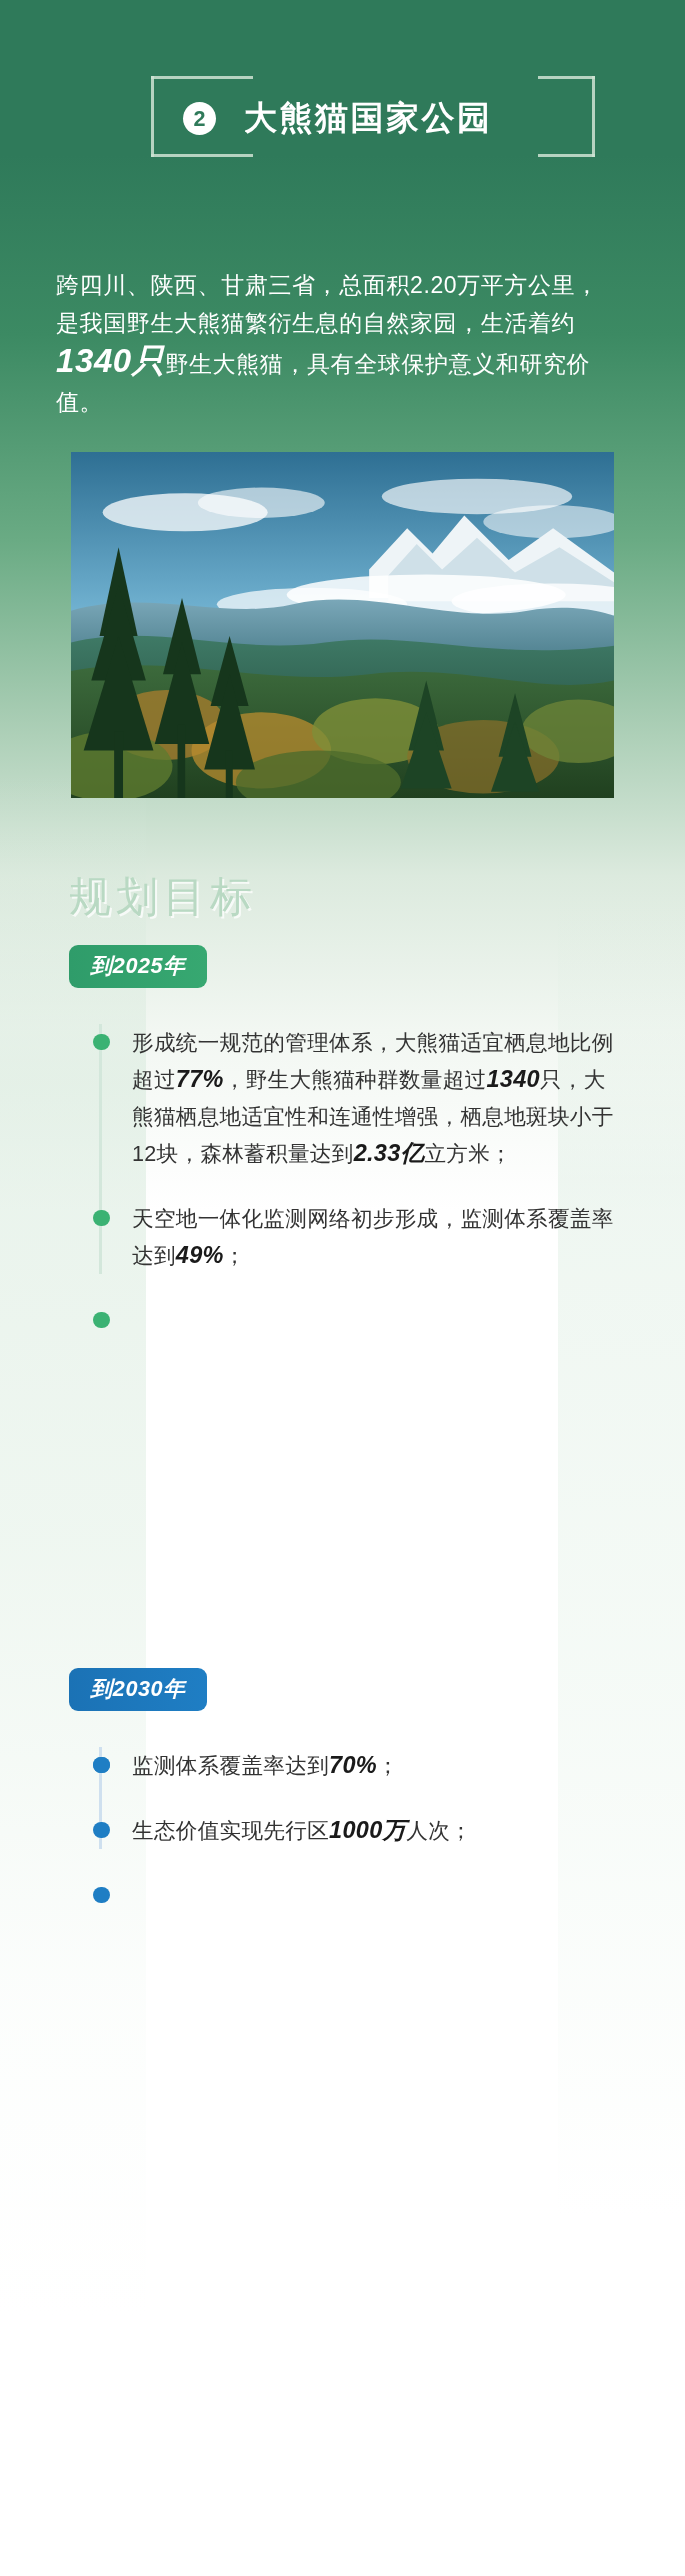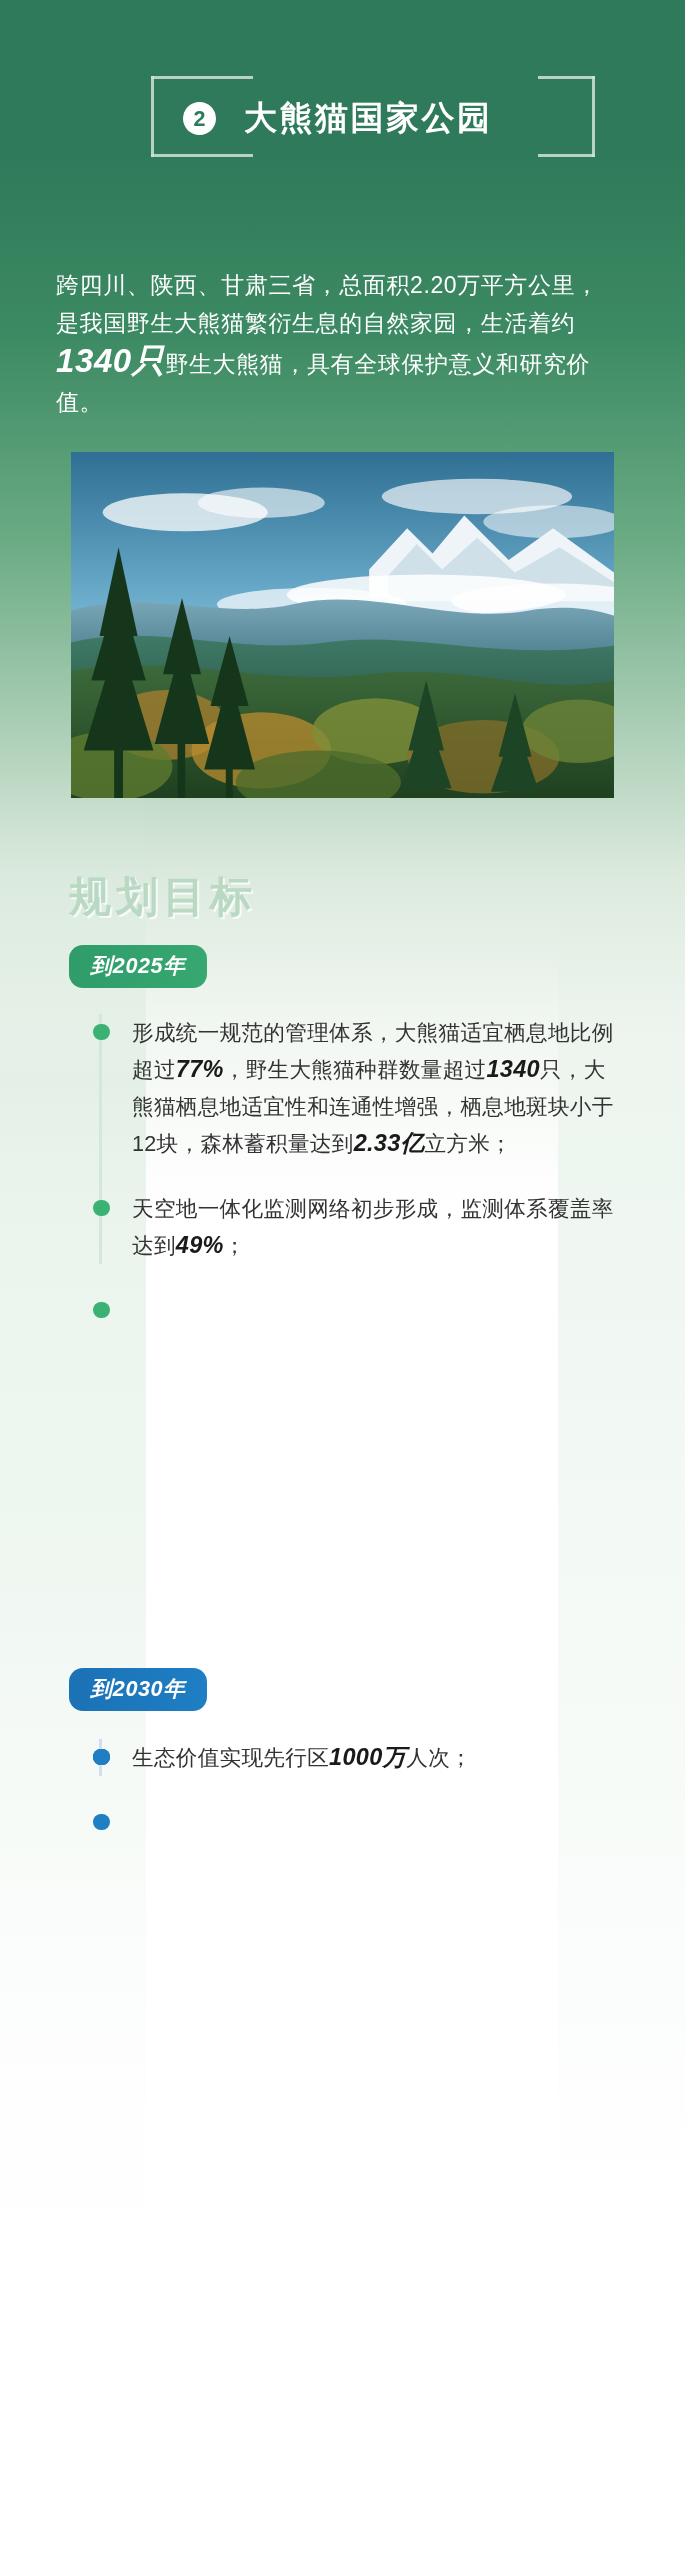--- a/index.html
+++ b/index.html
@@ -119,54 +119,54 @@
     background: #2b4a63;
   }
   .photo svg { display: block; width: 100%; height: 100%; }
 
   
   .section-title {
     position: absolute;
     left: 69px;
     top: 869px;
     font-size: 42px;
-    font-weight: bold;
+    font-weight: normal;
     letter-spacing: 5px;
     color: #b9d9c3;
     text-shadow: 1.9px 1.9px 0 rgba(255,255,255,0.75);
     z-index: 3;
   }
 
   
   .milestone { position: absolute; z-index: 3; }
   .tag {
     display: inline-block;
     padding: 6.3px 21.6px 7.6px 21.6px;
-    border-radius: 14px;
+    border-radius: 9px;
     color: #ffffff;
     font-size: 21.6px;
     font-weight: bold;
     font-style: italic;
     letter-spacing: 0.6px;
     white-space: nowrap;
   }
   .tag-green { background: linear-gradient(90deg, #2f9c6a 0%, #37a871 100%); }
   .tag-blue  { background: linear-gradient(90deg, #1b72b5 0%, #1f7ec4 100%); }
 
   .timeline {
     position: absolute;
     width: 2.5px;
     top: 0;
     bottom: 0;
     left: 0;
   }
   .timeline-green { background: #d3e7db; }
   .timeline-blue  { background: #cfe0ef; }
 
-  .items { position: relative; margin-top: 26px; padding-left: 0; }
+  .items { position: relative; margin-top: 36px; padding-left: 0; }
   .item {
     position: relative;
     padding-left: 63px;
     margin-bottom: 28px;
   }
   .bullet {
     position: absolute;
     left: 24px;
     top: 10px;
     width: 16.5px;
@@ -311,20 +311,23 @@
     <span class="tag tag-blue">到2030年</span>
     <div class="items" style="position:relative;">
       <div class="timeline timeline-blue" style="left:30px; top:0; height:100%;"></div>
 
       <div class="item">
         <span class="bullet bullet-blue"></span>
       </div>
 
       <div class="item">
         <span class="bullet bullet-blue"></span>
+        <div class="item-text">
+          <span>监测体系覆盖率达到</span><b>70%</b><span>；</span>
+        </div>
       </div>
 
       <div class="item">
         <span class="bullet bullet-blue"></span>
         <div class="item-text">
           <span>生态价值实现先行区</span><b>1000万</b><span>人次；</span>
         </div>
       </div>
 
       <div class="item">

